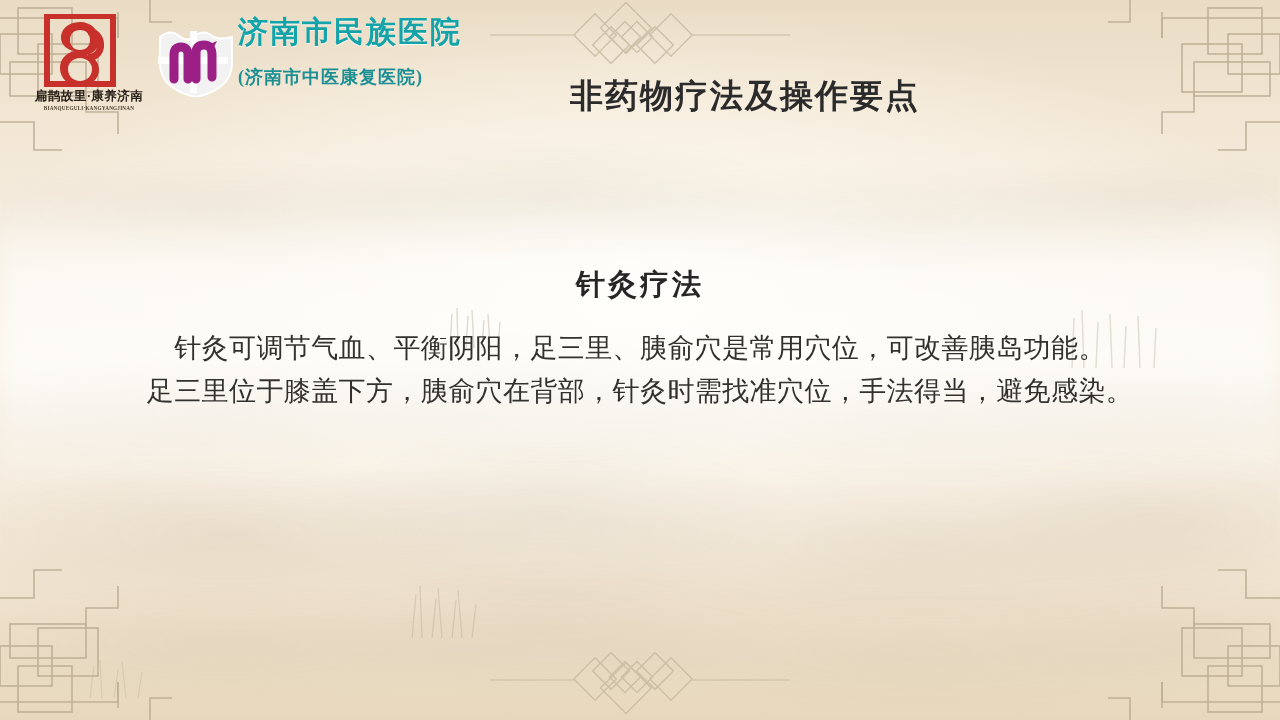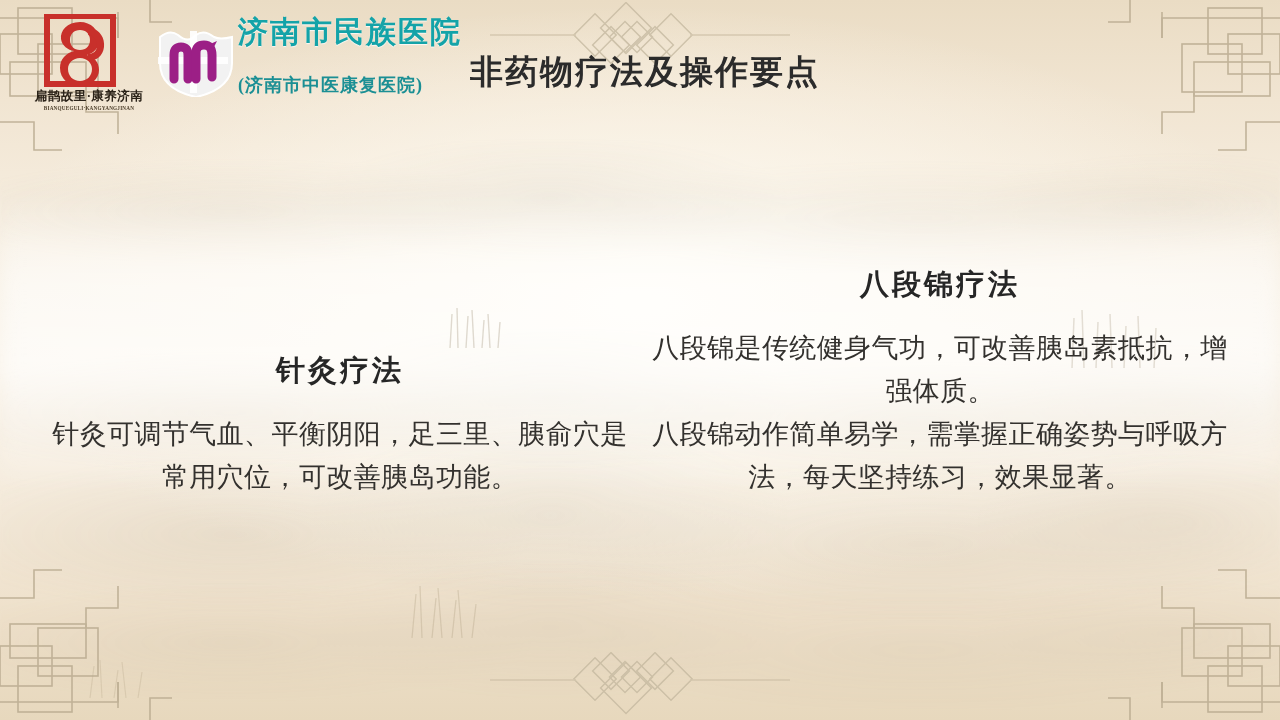--- a/index.html
+++ b/index.html
@@ -51,24 +51,24 @@
   #hosp-name{position:absolute;left:238px;top:12px;width:230px;}
   .hn-main{
     font-family:"Liberation Serif","DejaVu Serif",serif;
     font-size:30px;font-weight:bold;letter-spacing:2px;color:#14a3a8;
     text-shadow:0 1px 1px rgba(255,255,255,.8);
     white-space:nowrap;
   }
   .hn-sub{
     font-family:"Liberation Serif","DejaVu Serif",serif;
     font-size:18px;font-weight:bold;letter-spacing:1px;color:#1b8f94;
-    margin-top:20px;white-space:nowrap;
+    margin-top:12px;white-space:nowrap;
   }
   #slide-title{
-    position:absolute;left:470px;top:50px;width:450px;text-align:left;
+    position:absolute;left:470px;top:74px;width:450px;text-align:right;
     font-size:33px;font-weight:bold;color:#2b2b2b;letter-spacing:2px;
     font-family:"Liberation Sans","DejaVu Sans",sans-serif;
   }
   
   #cols{position:absolute;top:265px;left:52px;right:52px;display:flex;gap:24px;align-items:flex-end;}
   .col{flex:1;text-align:center;}
   .col-title{
     font-size:29px;font-weight:bold;color:#262626;letter-spacing:3px;
     margin-bottom:22px;
   }
@@ -242,23 +242,19 @@
     </div>
 
     <div id="slide-title">非药物疗法及操作要点</div>
   </div>
 
   <div id="cols">
 
     <div class="col">
       <div class="col-title">针灸疗法</div>
       <p class="col-para">针灸可调节气血、平衡阴阳，足三里、胰俞穴是常用穴位，可改善胰岛功能。</p>
+      <p class="col-para">足三里位于膝盖下方，胰俞穴在背部，针灸时需找准穴位，手法得当，避免感染。</p>
     </div>
 
 
-    <div class="col">
-      <div class="col-title">八段锦疗法</div>
-      <p class="col-para">八段锦是传统健身气功，可改善胰岛素抵抗，增强体质。</p>
-      <p class="col-para">八段锦动作简单易学，需掌握正确姿势与呼吸方法，每天坚持练习，效果显著。</p>
-    </div>
 
   </div>
 </div>
 
 </body></html>

